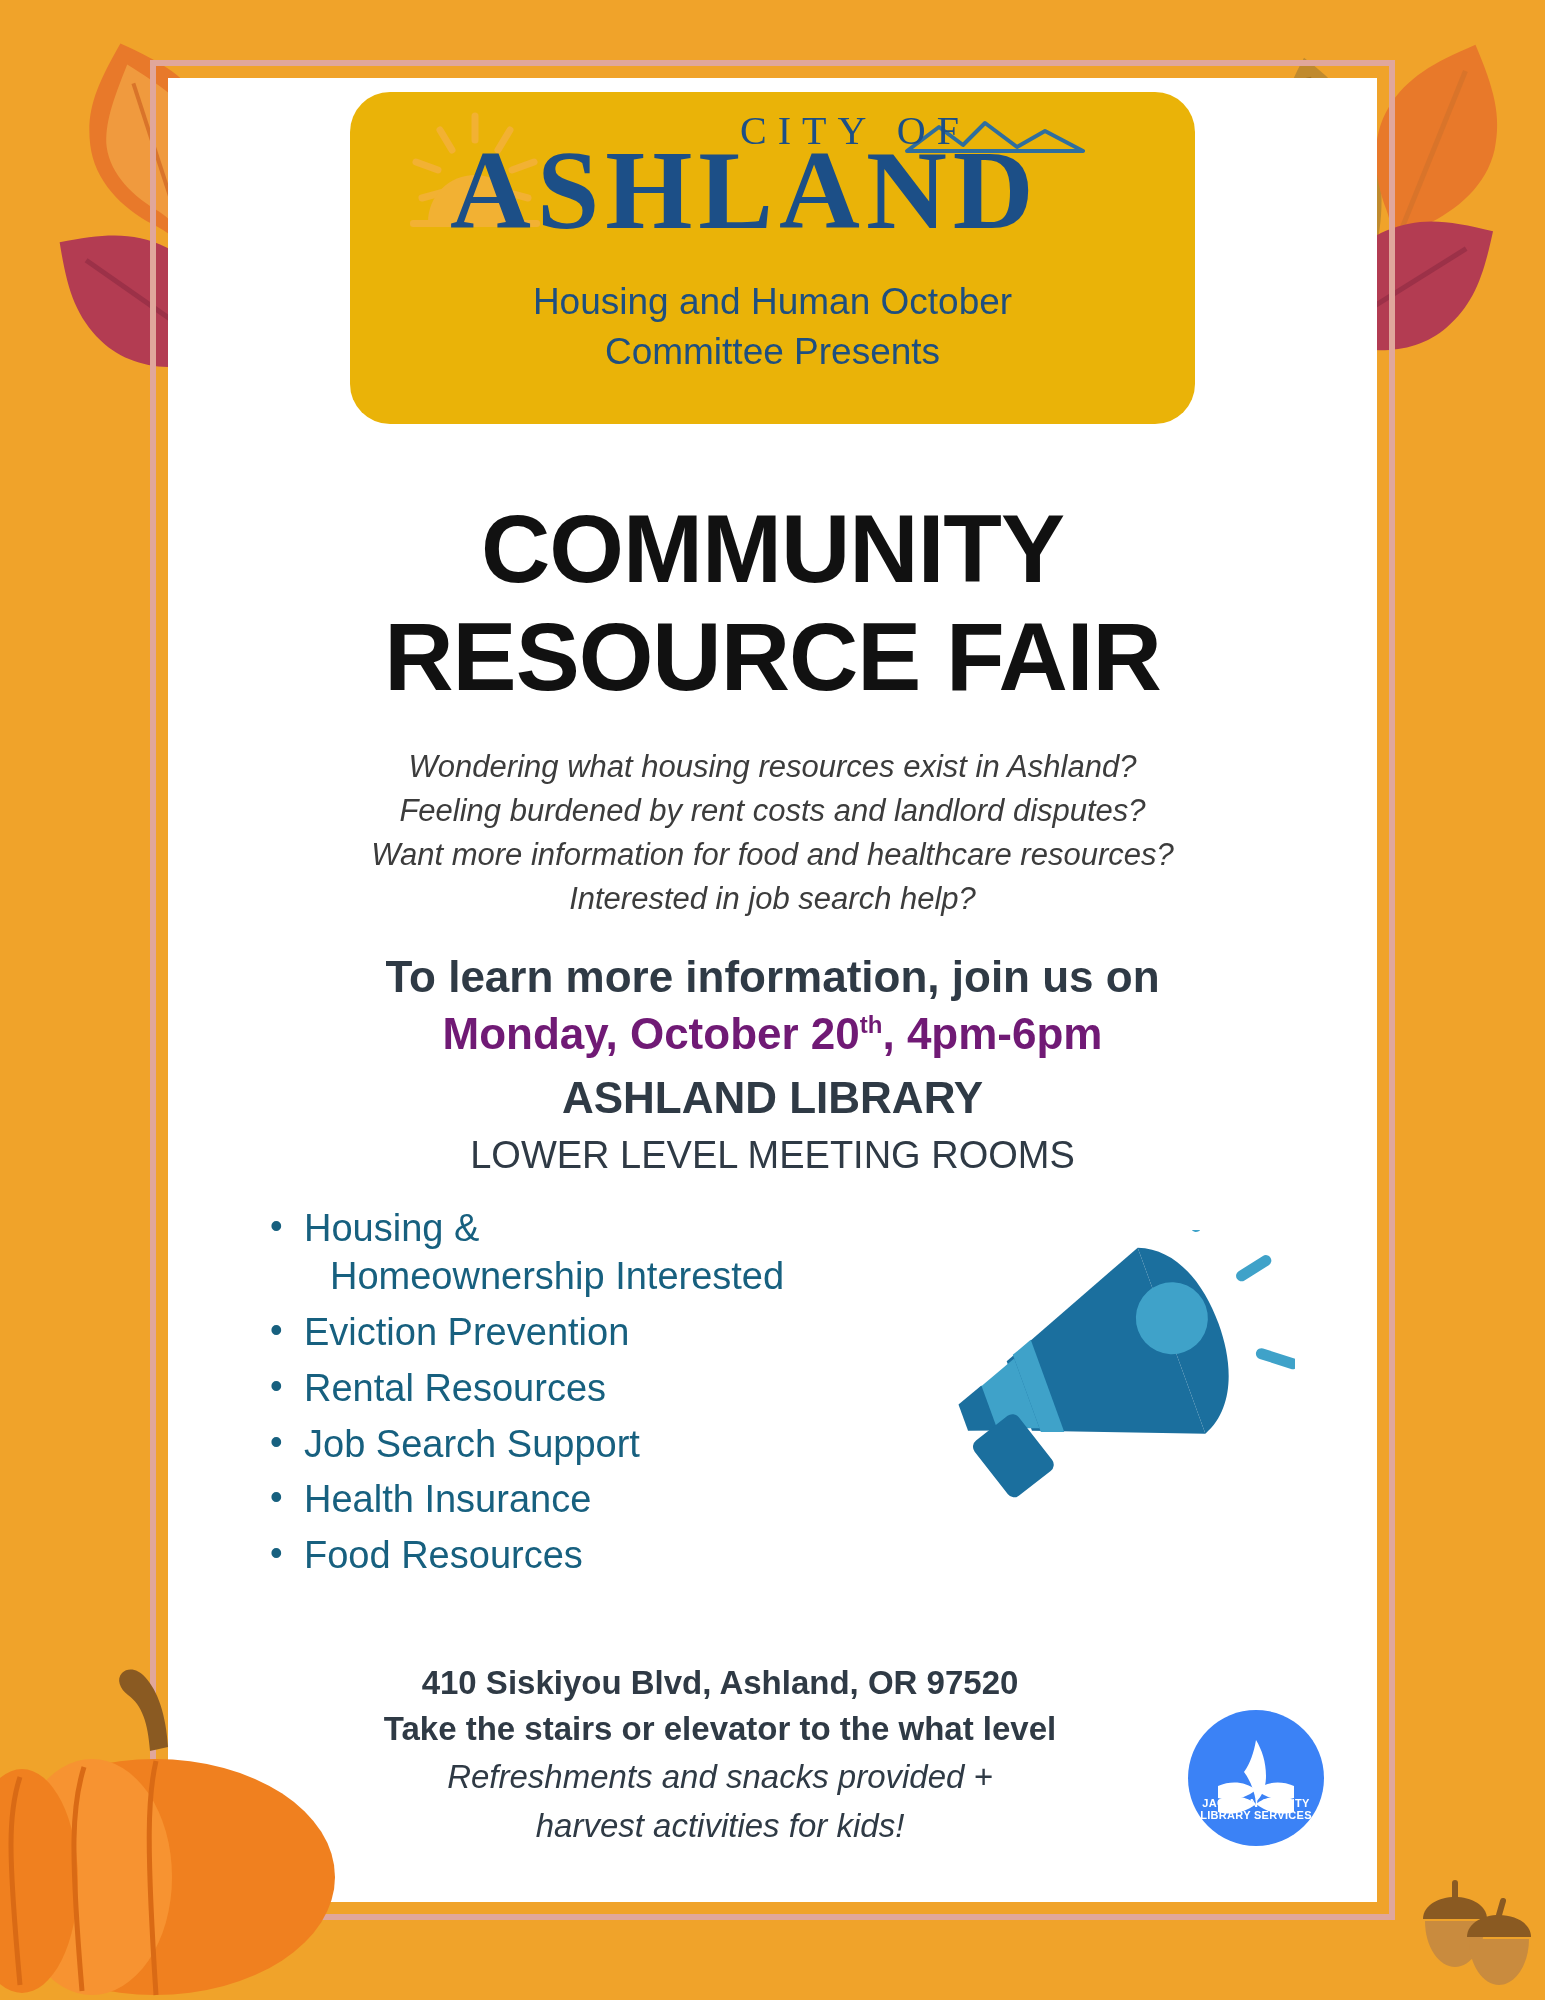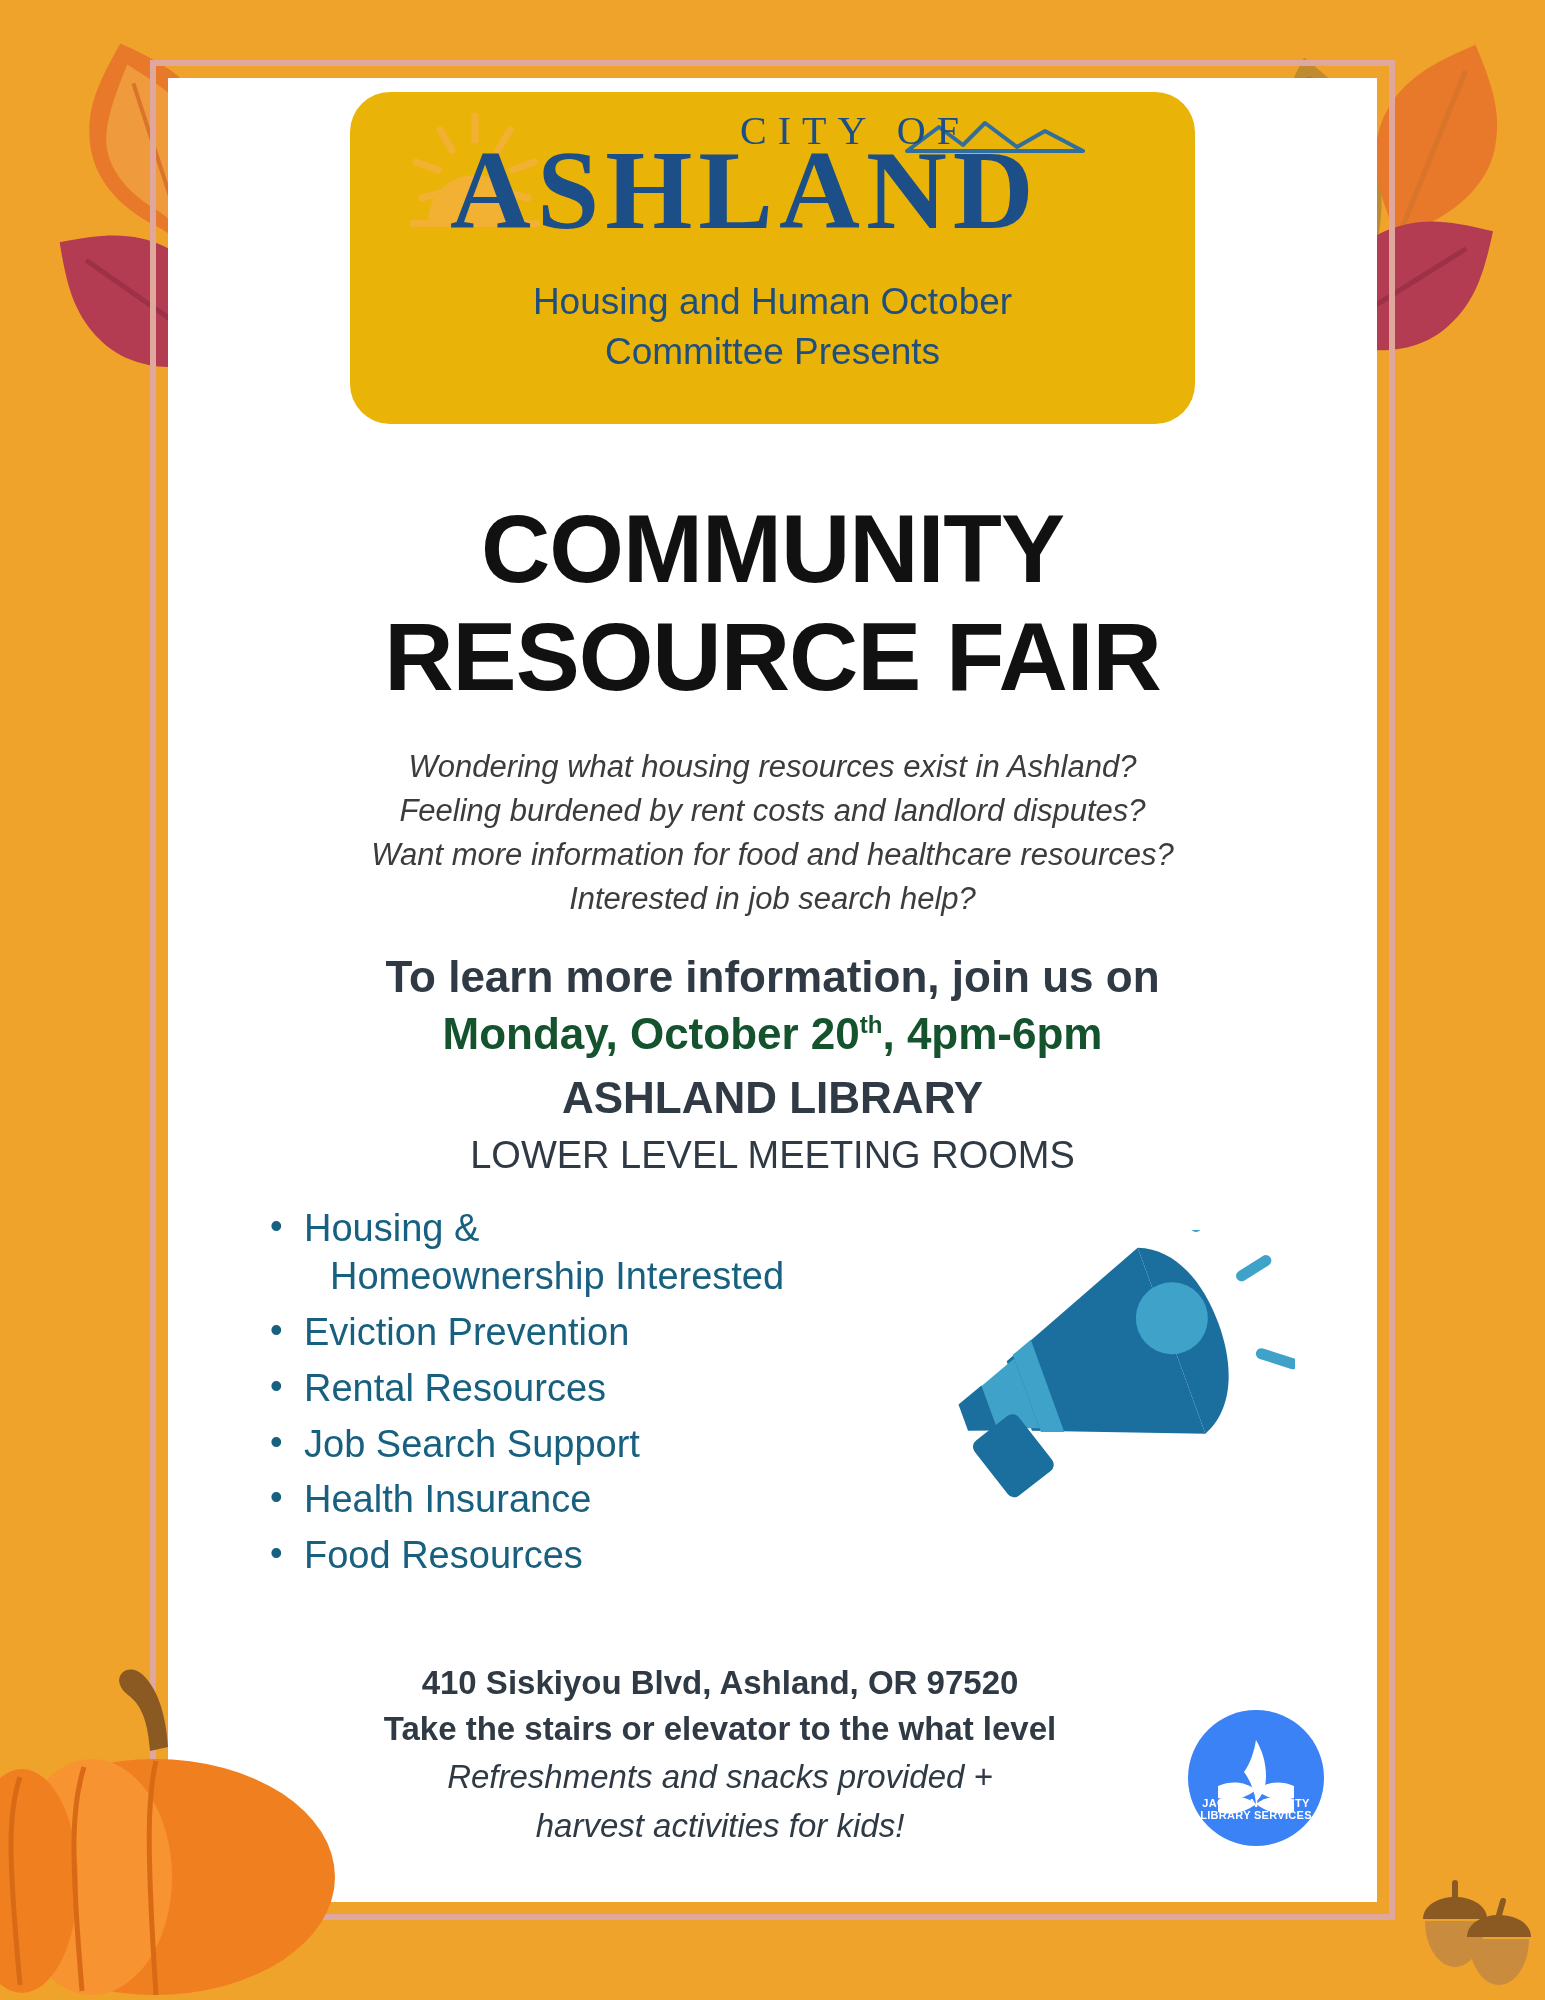--- a/index.html
+++ b/index.html
@@ -144,21 +144,21 @@
   }
   .info-line1 {
     font-size: 44px;
     font-weight: 700;
     color: #2f3a45;
     line-height: 1.3;
   }
   .info-line2 {
     font-size: 44px;
     font-weight: 700;
-    color: #14532d;
+    color: #701a75;
     line-height: 1.3;
   }
   .info-line2 sup {
     font-size: 24px;
     vertical-align: super;
   }
   .info-venue {
     font-size: 44px;
     font-weight: 700;
     color: #2f3a45;

